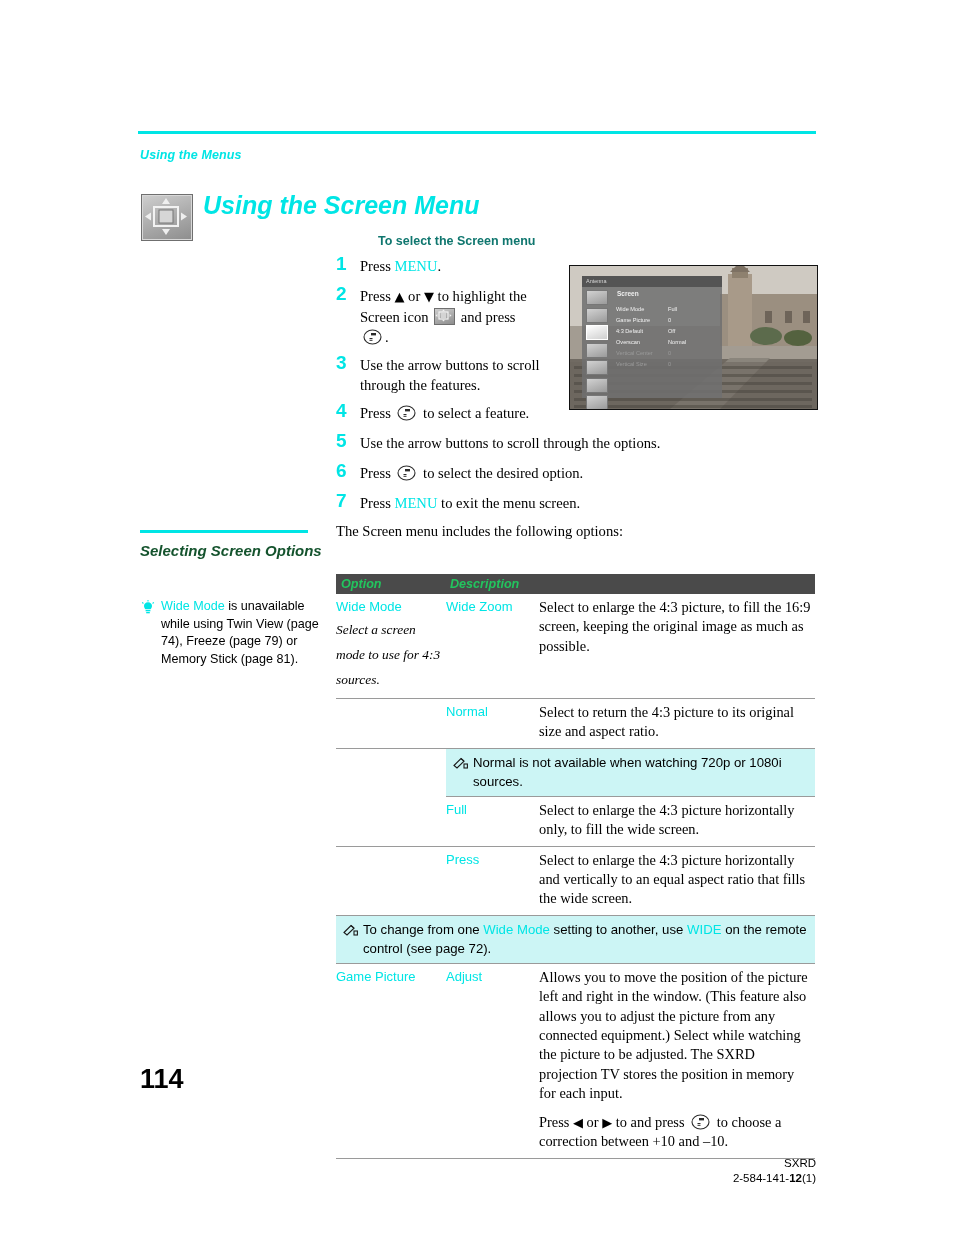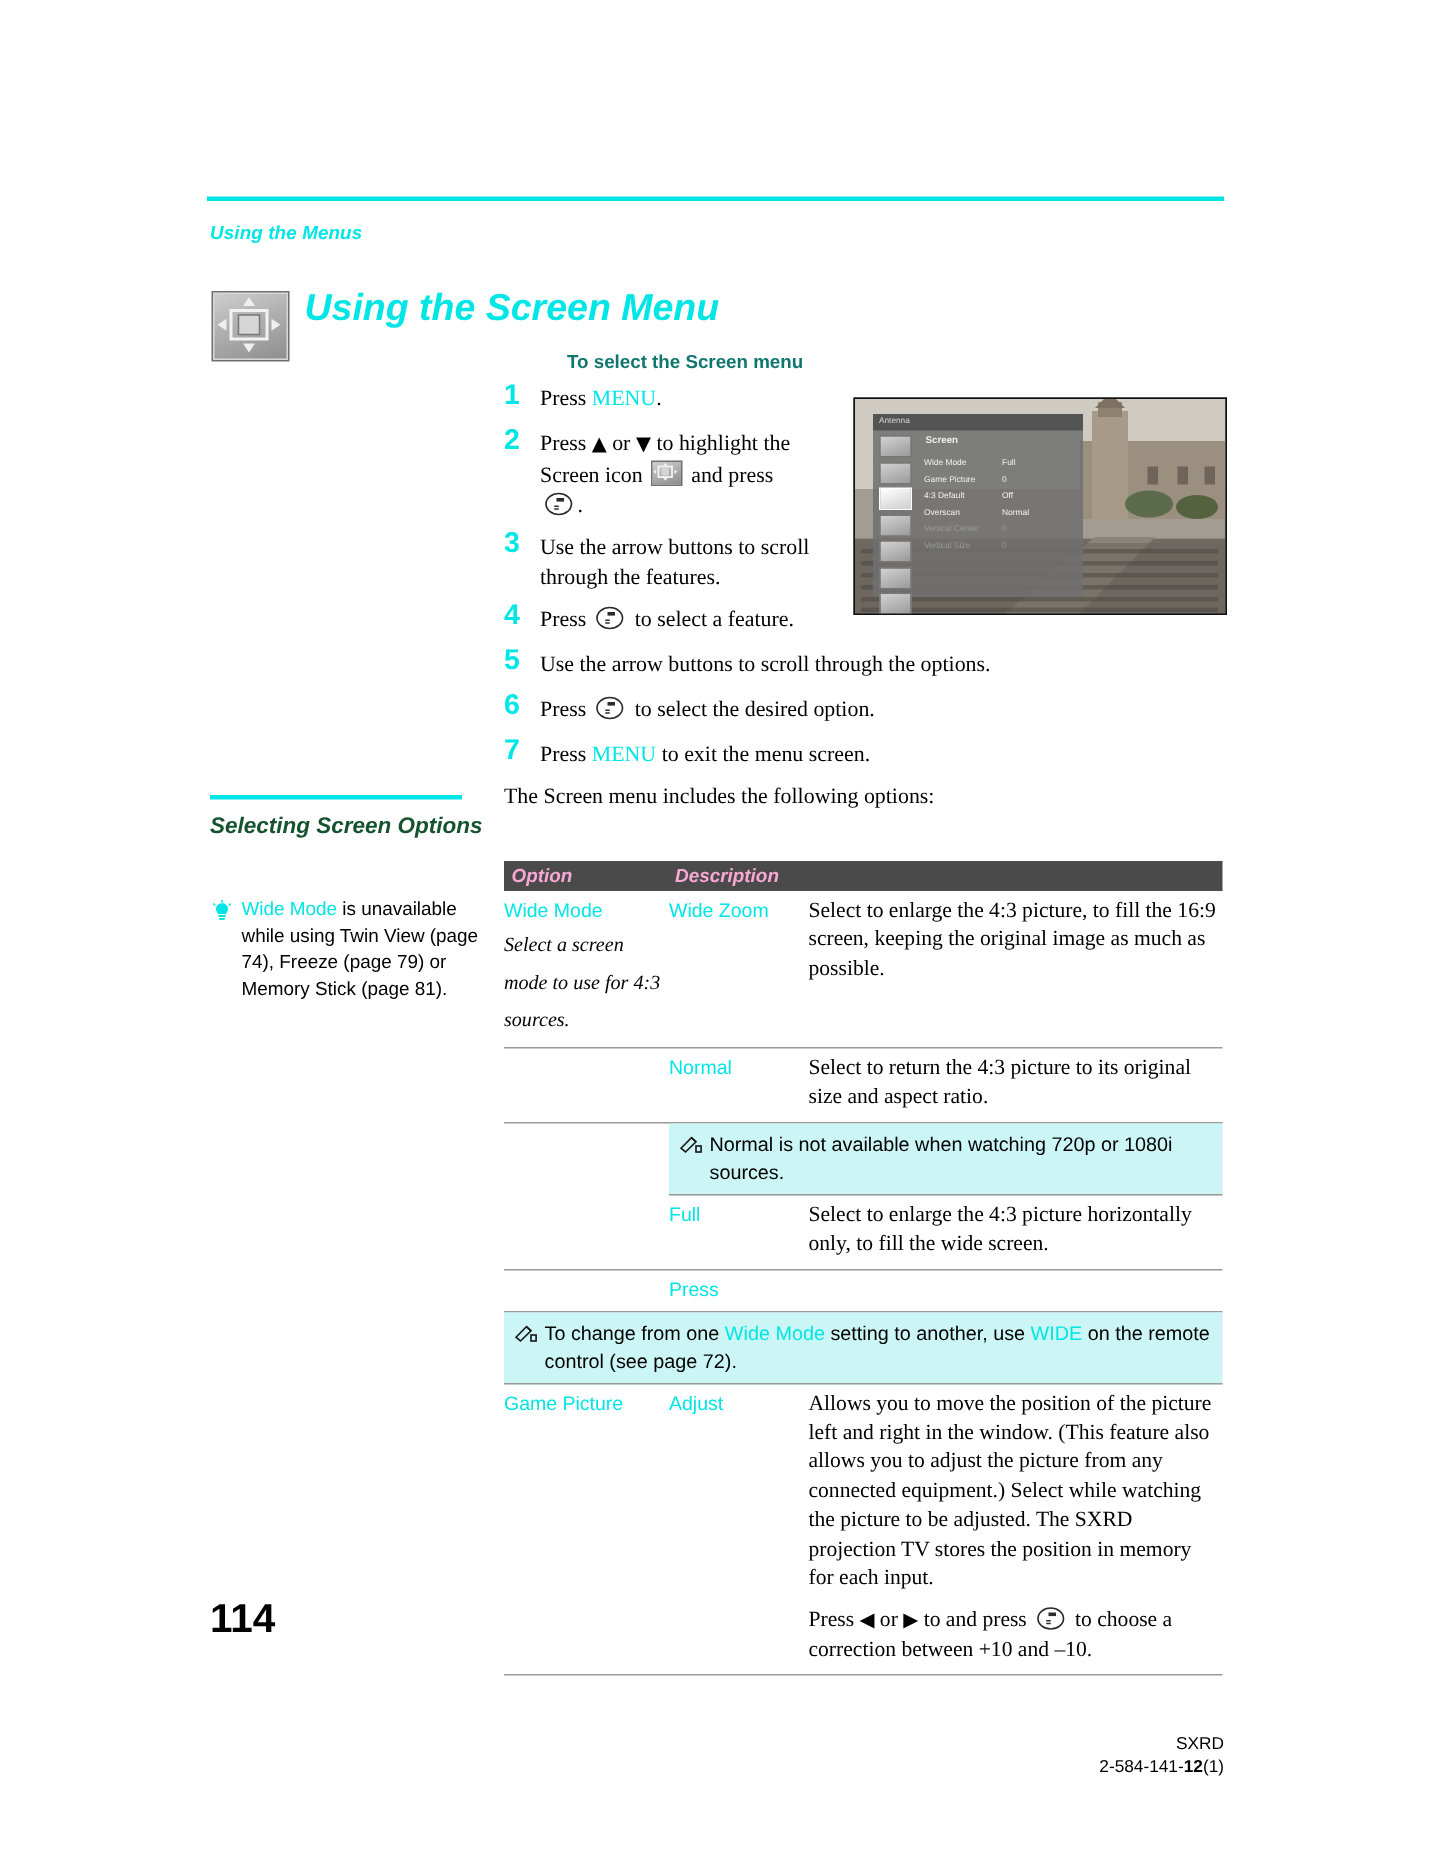--- a/index.html
+++ b/index.html
@@ -119,21 +119,21 @@
   }
 
   
   .intro{
     position:absolute;left:336px;top:523px;font-size:14.6px;text-align:center;
   }
 
   
   .tbl{position:absolute;left:336px;top:574px;width:479px;}
   .tbl-head{
-    display:flex;background:#4a4a4a;color:#f9a8d4;height:20px;align-items:center;
+    display:flex;background:#4a4a4a;color:#22c55e;height:20px;align-items:center;
     font-family:"Liberation Sans",sans-serif;font-weight:bold;font-style:italic;font-size:12.6px;
   }
   .tbl-head .c1{width:110px;padding-left:5px;box-sizing:border-box;}
   .tbl-head .c2{padding-left:4px;}
   .trow{display:flex;border-bottom:1px solid #9a9a9a;}
   .c-opt{width:110px;box-sizing:border-box;padding:4px 4px 6px 0;}
   .c-val{width:93px;box-sizing:border-box;padding:4px 4px 6px 0;}
   .c-desc{flex:1;box-sizing:border-box;padding:4px 2px 6px 0;}
   .opt-name{
     color:#00e5e5;font-family:"Liberation Sans",sans-serif;font-size:13px;line-height:17px;
@@ -390,20 +390,21 @@
         <div class="val-name">Full</div>
       </div>
       <div class="c-desc desc-text">Select to enlarge the 4:3 picture horizontally only, to fill the wide screen.</div>
     </div>
 
     <div class="trow">
       <div class="c-opt"></div>
       <div class="c-val">
         <div class="val-name">Press</div>
       </div>
+      <div class="c-desc desc-text">Select to enlarge the 4:3 picture horizontally and vertically to an equal aspect ratio that fills the wide screen.</div>
     </div>
 
     <div class="note note-full">
       <span class="nicon">
         <svg width="15" height="12" viewBox="0 0 15 12">
           <path d="M1 8.5 L8 1.5 L11 4.2 L4 11 Z" fill="none" stroke="#1a1a1a" stroke-width="1.1"></path>
           <path d="M8 1.5 L11 4.2" stroke="#1a1a1a" stroke-width="1.1"></path>
           <rect x="11" y="7" width="3.4" height="4" fill="none" stroke="#1a1a1a" stroke-width="1.1"></rect>
         </svg>
       </span>

